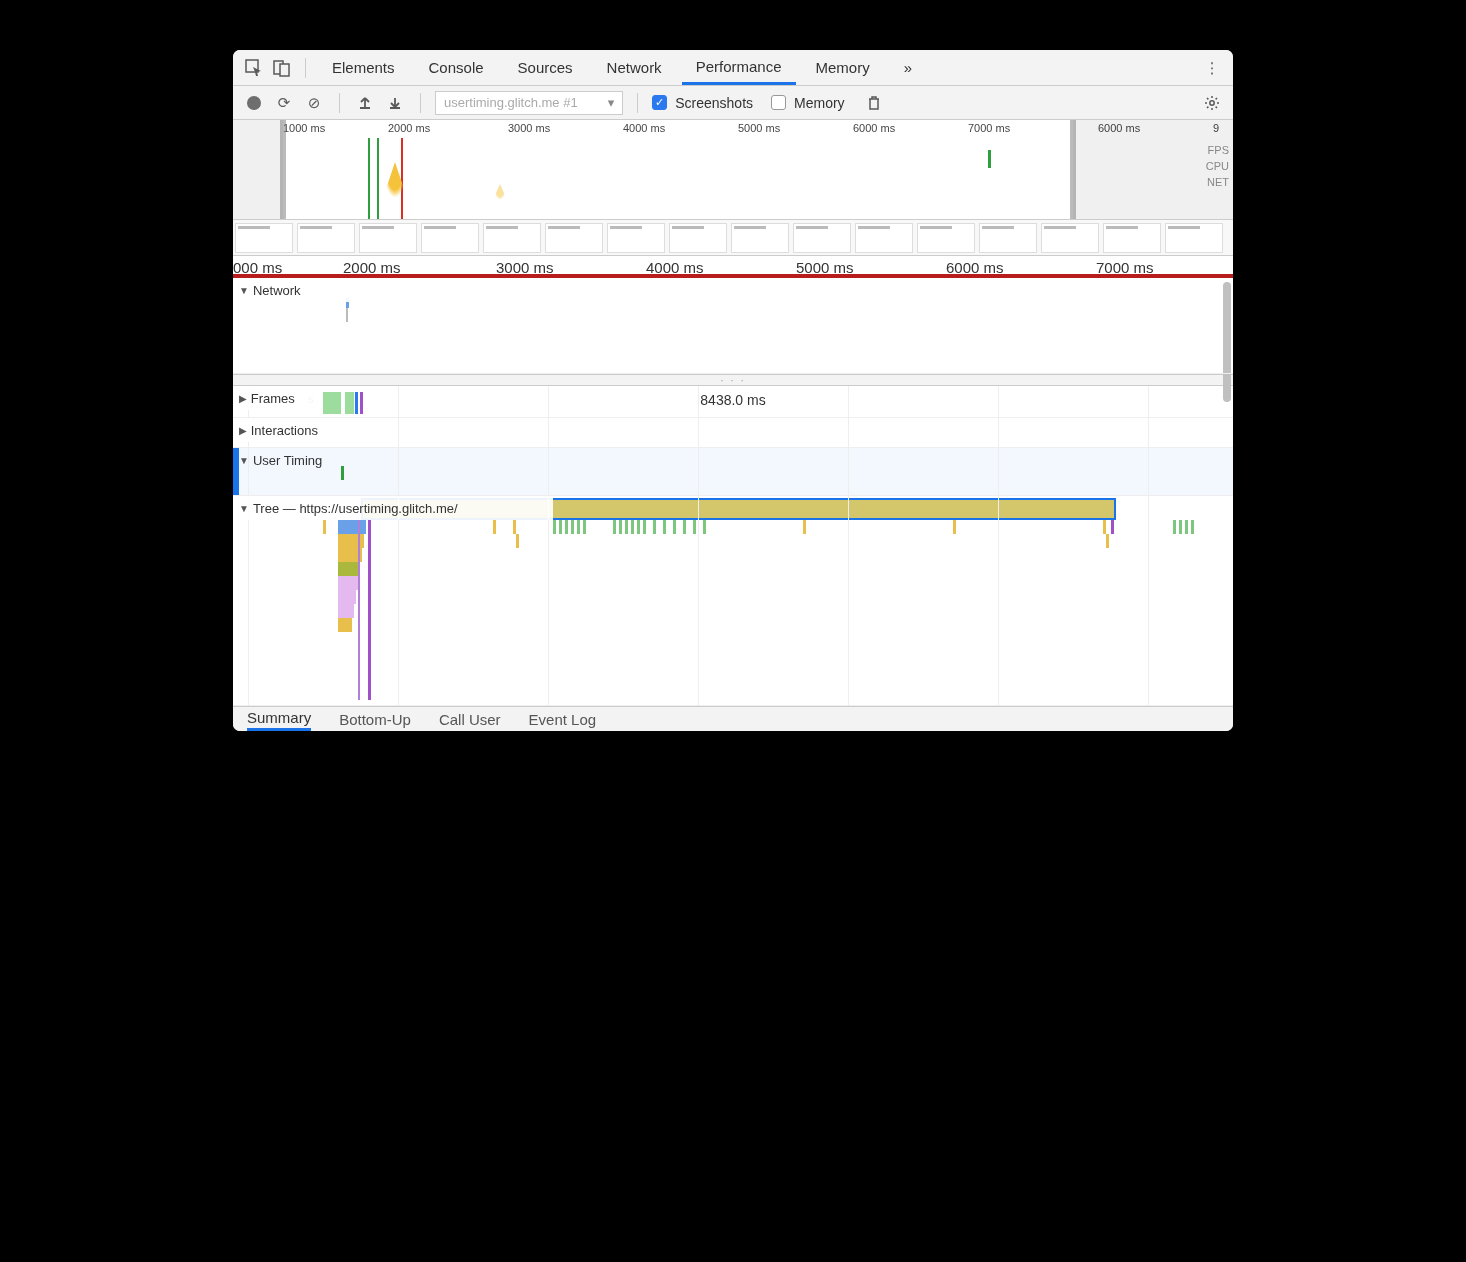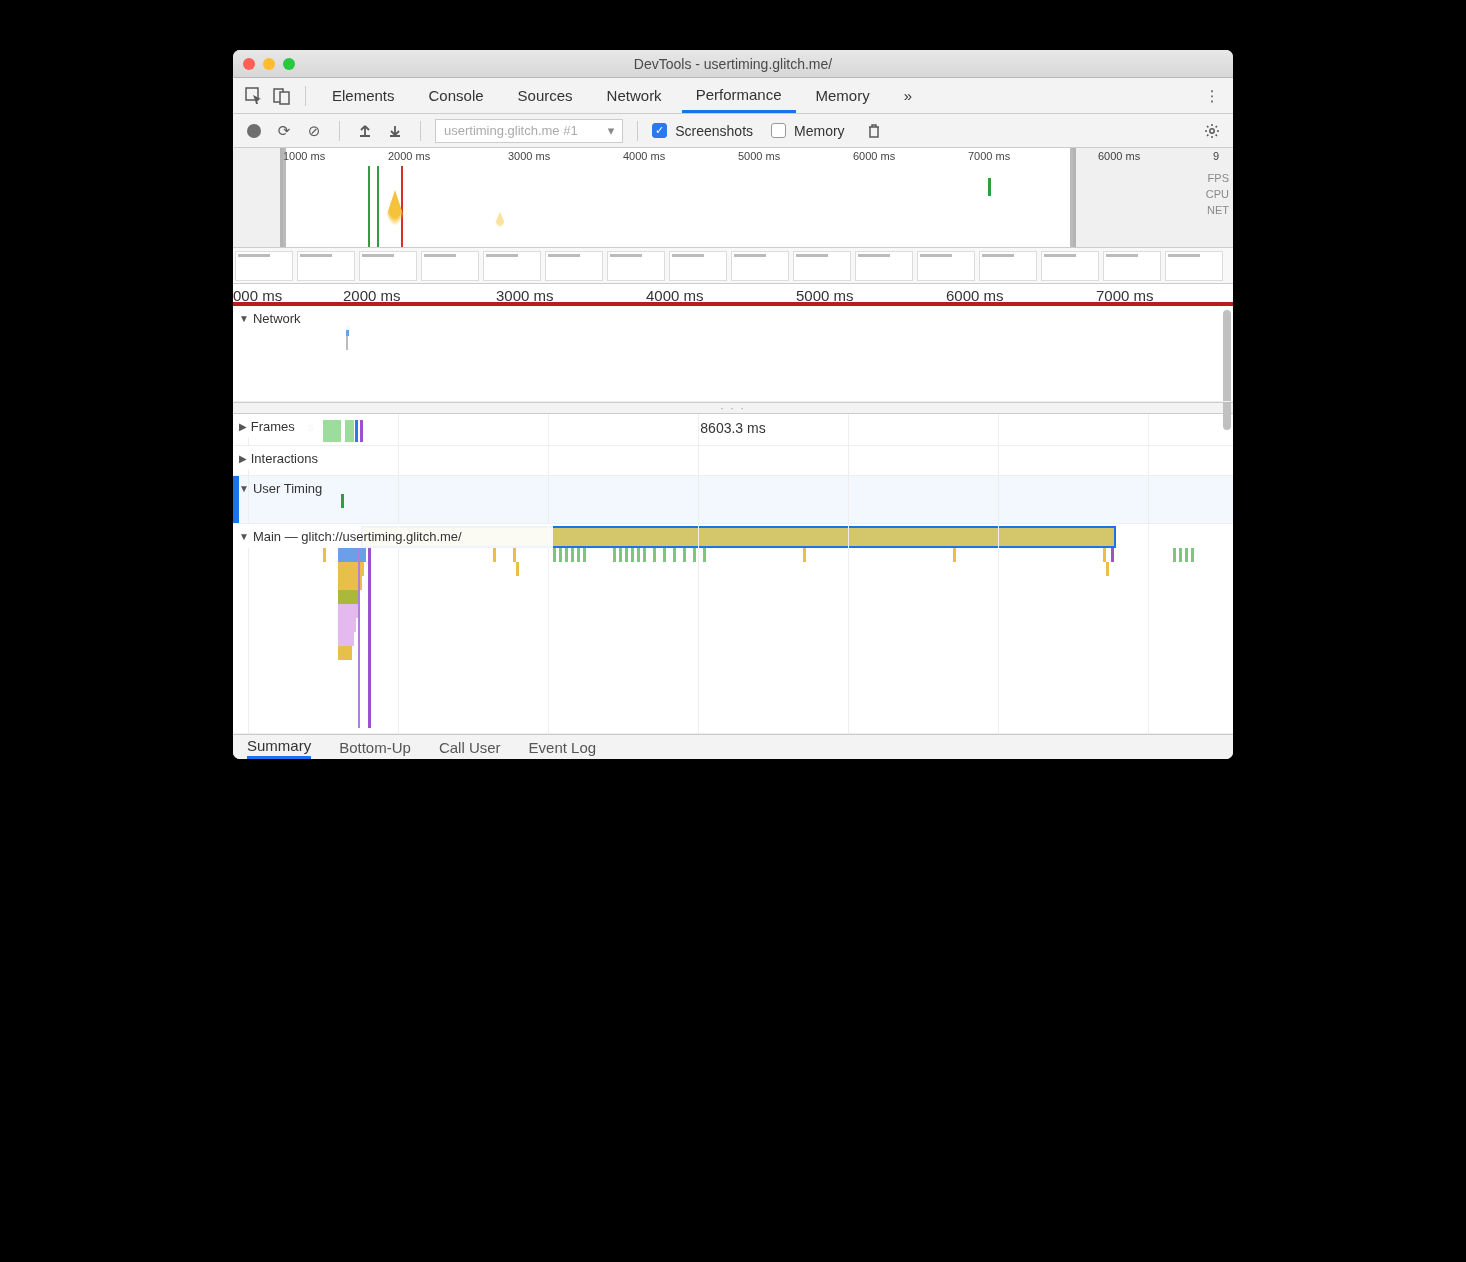--- a/index.html
+++ b/index.html
@@ -170,28 +170,20 @@
   .summary-tabs .stab{ height:100%; display:flex; align-items:center;}
   
   .scroll-stub { position:absolute; right:2px; top:0; bottom:0; width:8px;}
   .scroll-thumb { position:absolute; right:0; width:8px; border-radius:4px; background:#c0c0c0;}
 </style>
 </head>
 <body>
 
 <div class="window">
 
-  <div class="titlebar">
-    <div class="traffic">
-      <div class="tl red"></div>
-      <div class="tl yellow"></div>
-      <div class="tl green"></div>
-    </div>
-    <div class="titlebar-title">DevTools - usertiming.glitch.me/</div>
-  </div>
 
   <div class="tabs-row">
     <span class="icon-btn">
       <svg width="18" height="18" viewBox="0 0 18 18">
           <rect x="1" y="1" width="12" height="12" fill="none" stroke="#5a5a5a" stroke-width="1.5"></rect>
           <path d="M8 8 L16 12 L12 13 L13 17 L11 17 L10 13 Z" fill="#5a5a5a"></path>
         </svg>
     </span>
     <span class="icon-btn">
       <svg width="18" height="18" viewBox="0 0 18 18">
@@ -330,21 +322,21 @@
       <div class="grid"></div>
       <div class="track-header" style="width:80px;">
         <span class="disclose">▶</span>
         <span>Frames</span>
       </div>
       <span style="position:absolute;left:75px;top:7px;font-size:11px;color:#777;">s</span>
       <div class="frames-bar-green" style="left:90px; width:18px;"></div>
       <div class="frames-bar-green" style="left:112px; width:9px;"></div>
       <div class="frames-bar-blue" style="left:122px;"></div>
       <div class="frames-bar-purple" style="left:127px;"></div>
-      <div class="frames-time">8603.3 ms</div>
+      <div class="frames-time">8438.0 ms</div>
     </div>
 
     <div class="track interactions">
       <div class="grid"></div>
       <div class="track-header" style="width:120px;">
         <span class="disclose">▶</span>
         <span>Interactions</span>
       </div>
     </div>
 
@@ -358,21 +350,21 @@
       <div class="ut-mark-green" style="left:108px;"></div>
       <div class="cta-bar" style="left:128px; width:755px;margin-top:34px;">
         <span>CTA</span>
       </div>
     </div>
 
     <div class="track main">
       <div class="grid"></div>
       <div class="track-header" style="width:320px;">
         <span class="disclose">▼</span>
-        <span>Main — glitch://usertiming.glitch.me/</span>
+        <span>Tree — https://usertiming.glitch.me/</span>
       </div>
 
       <div class="flame-col" style="left:105px; top:24px; width:40px; height:180px;">
         <div class="fl blue" style="left:0; top:0; width:28px;"></div>
         <div class="fl gold" style="left:0; top:14px; width:26px;"></div>
         <div class="fl gold" style="left:0; top:28px; width:24px;"></div>
         <div class="fl olive" style="left:0; top:42px; width:22px;"></div>
         <div class="fl laven" style="left:0; top:56px; width:20px;"></div>
         <div class="fl laven" style="left:0; top:70px; width:18px;"></div>
         <div class="fl laven" style="left:0; top:84px; width:16px;"></div>

